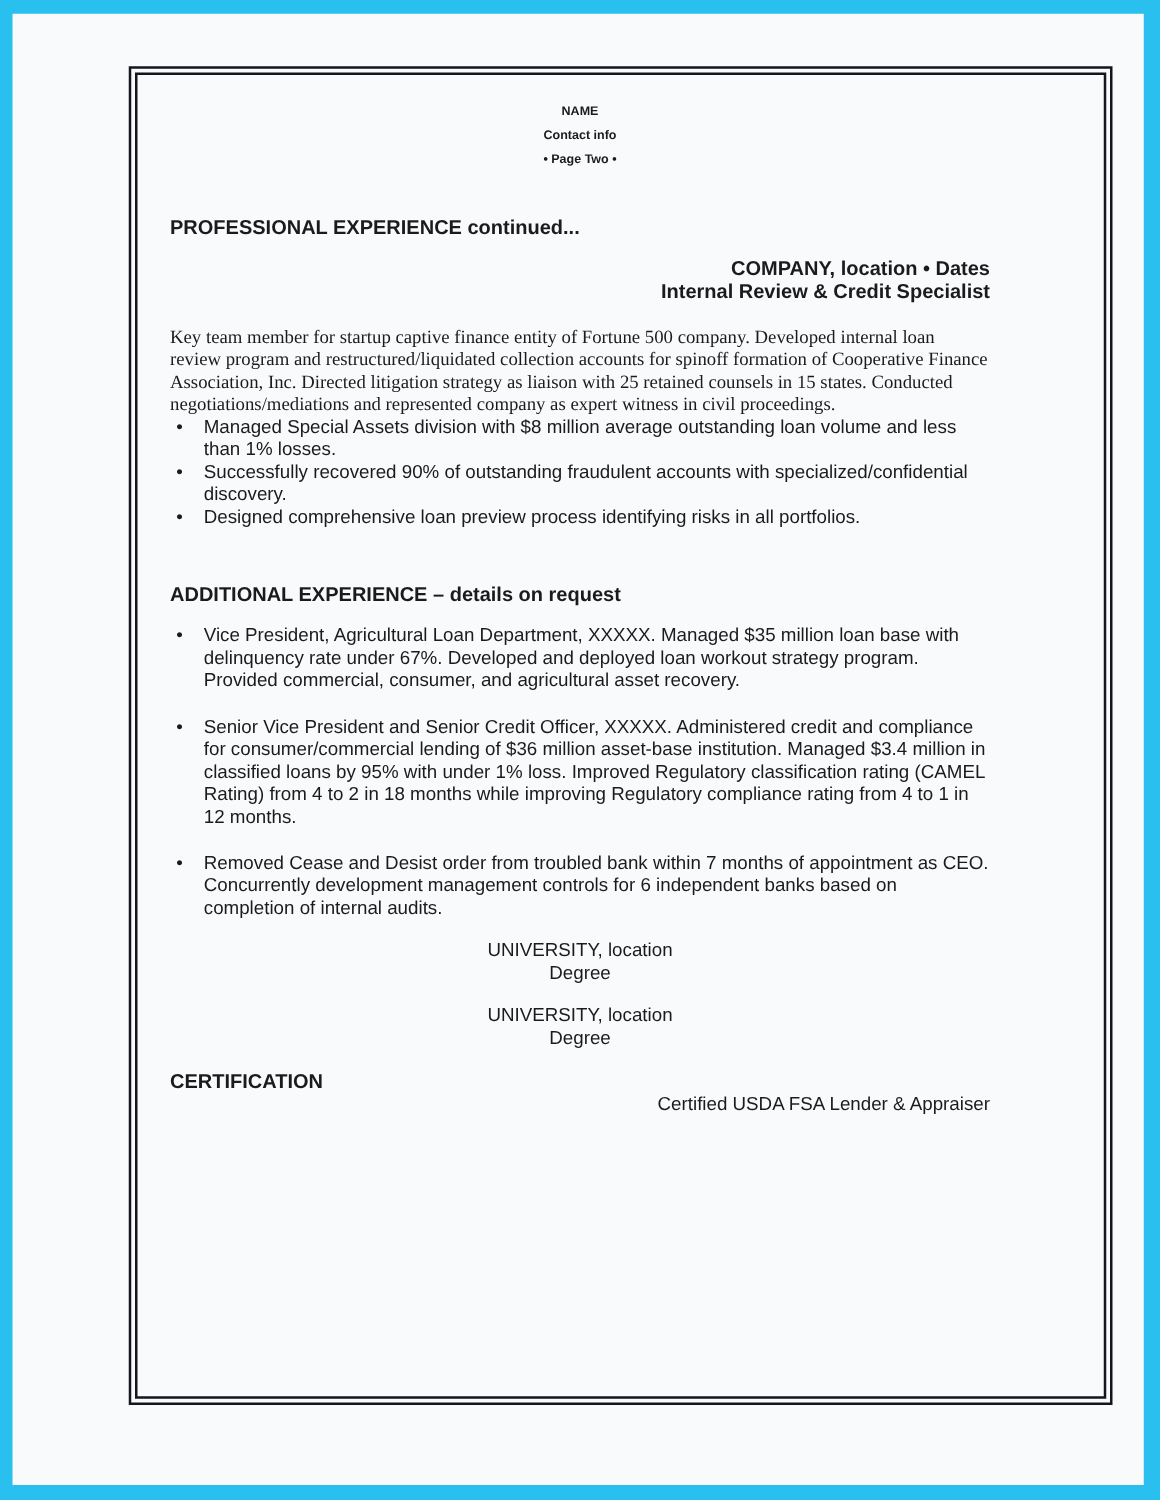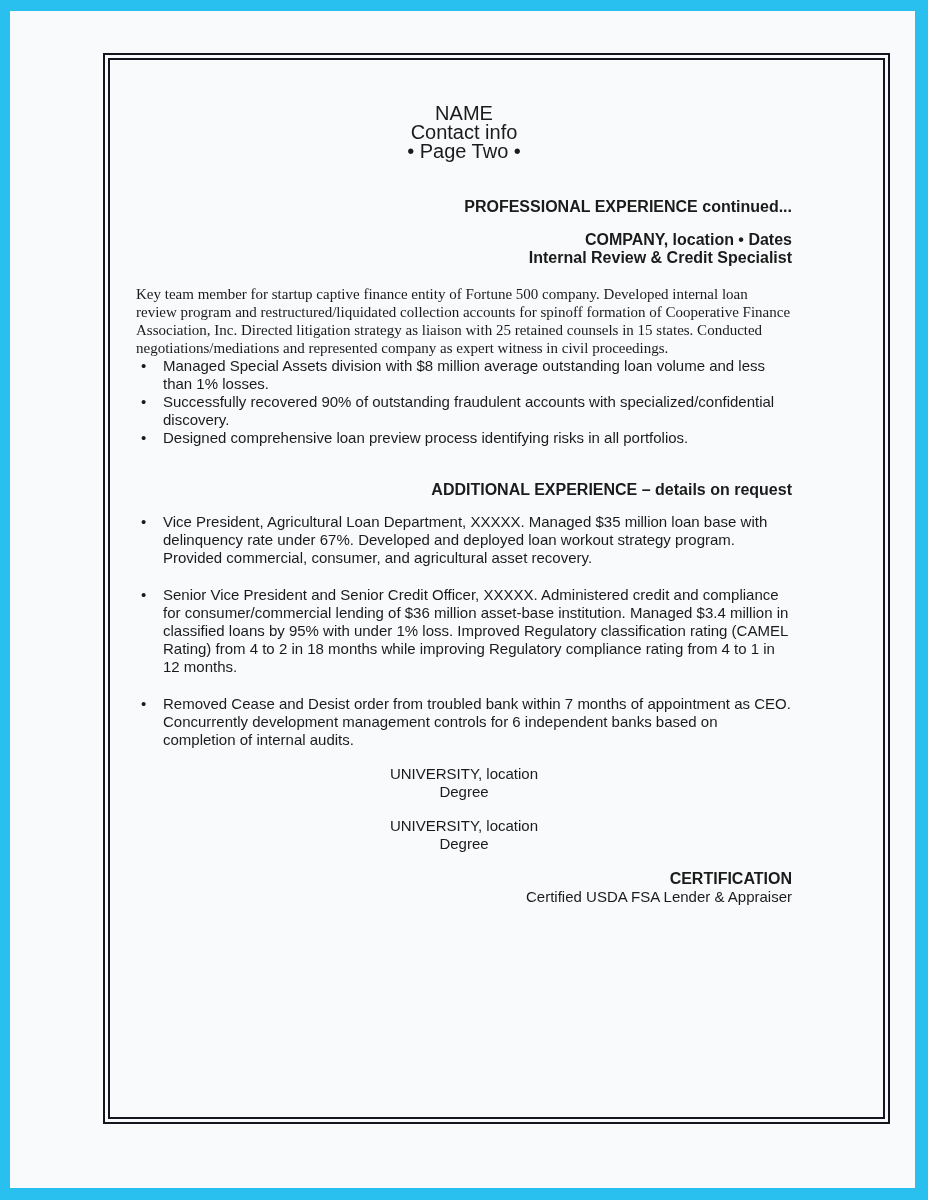--- a/index.html
+++ b/index.html
@@ -24,31 +24,31 @@
     box-sizing: border-box;
     border: 7px double #15151f;
   }
   .content {
     margin-left: 26px;
     width: 656px;
     font-size: 15px;
     line-height: 18px;
   }
   .center { text-align: center; }
-  .header { margin-top: 44px; font-size: 20px; line-height: 19px; font-weight: normal; }
-  .h-section { font-size: 16px; line-height: 19px; font-weight: bold; text-align: right; }
+  .header { margin-top: 20px; font-size: 10px; line-height: 19px; font-weight: bold; }
+  .h-section { font-size: 16px; line-height: 19px; font-weight: bold; text-align: left; }
   .h-prof    { margin-top: 36px; }
   .company-block { margin-top: 15px; font-weight: bold; font-size: 16px; line-height: 18px; text-align: right; }
   .summary { margin-top: 18px; font-family: Liberation Serif, serif; }
   .blist { list-style: none; margin: 0; padding: 0; }
   .blist li { display: flex; }
   .blist .dot { flex: 0 0 27px; width: 27px; padding-left: 5px; box-sizing: border-box; }
   .blist .btext { flex: 1; }
   .blist1 { margin-top: 0; }
-  .h-add { margin-top: 33px; }
+  .h-add { margin-top: 44px; }
   .blist2 { margin-top: 14px; }
   .blist2 li + li { margin-top: 19px; }
   .h-edu { margin-top: 13px; }
   .edu-entry { margin-top: 16px; text-align: center; }
   .h-cert { margin-top: 16px; }
   .cert-item { margin-top: 0; text-align: right; }
 </style>
 </head>
 <body>
 

